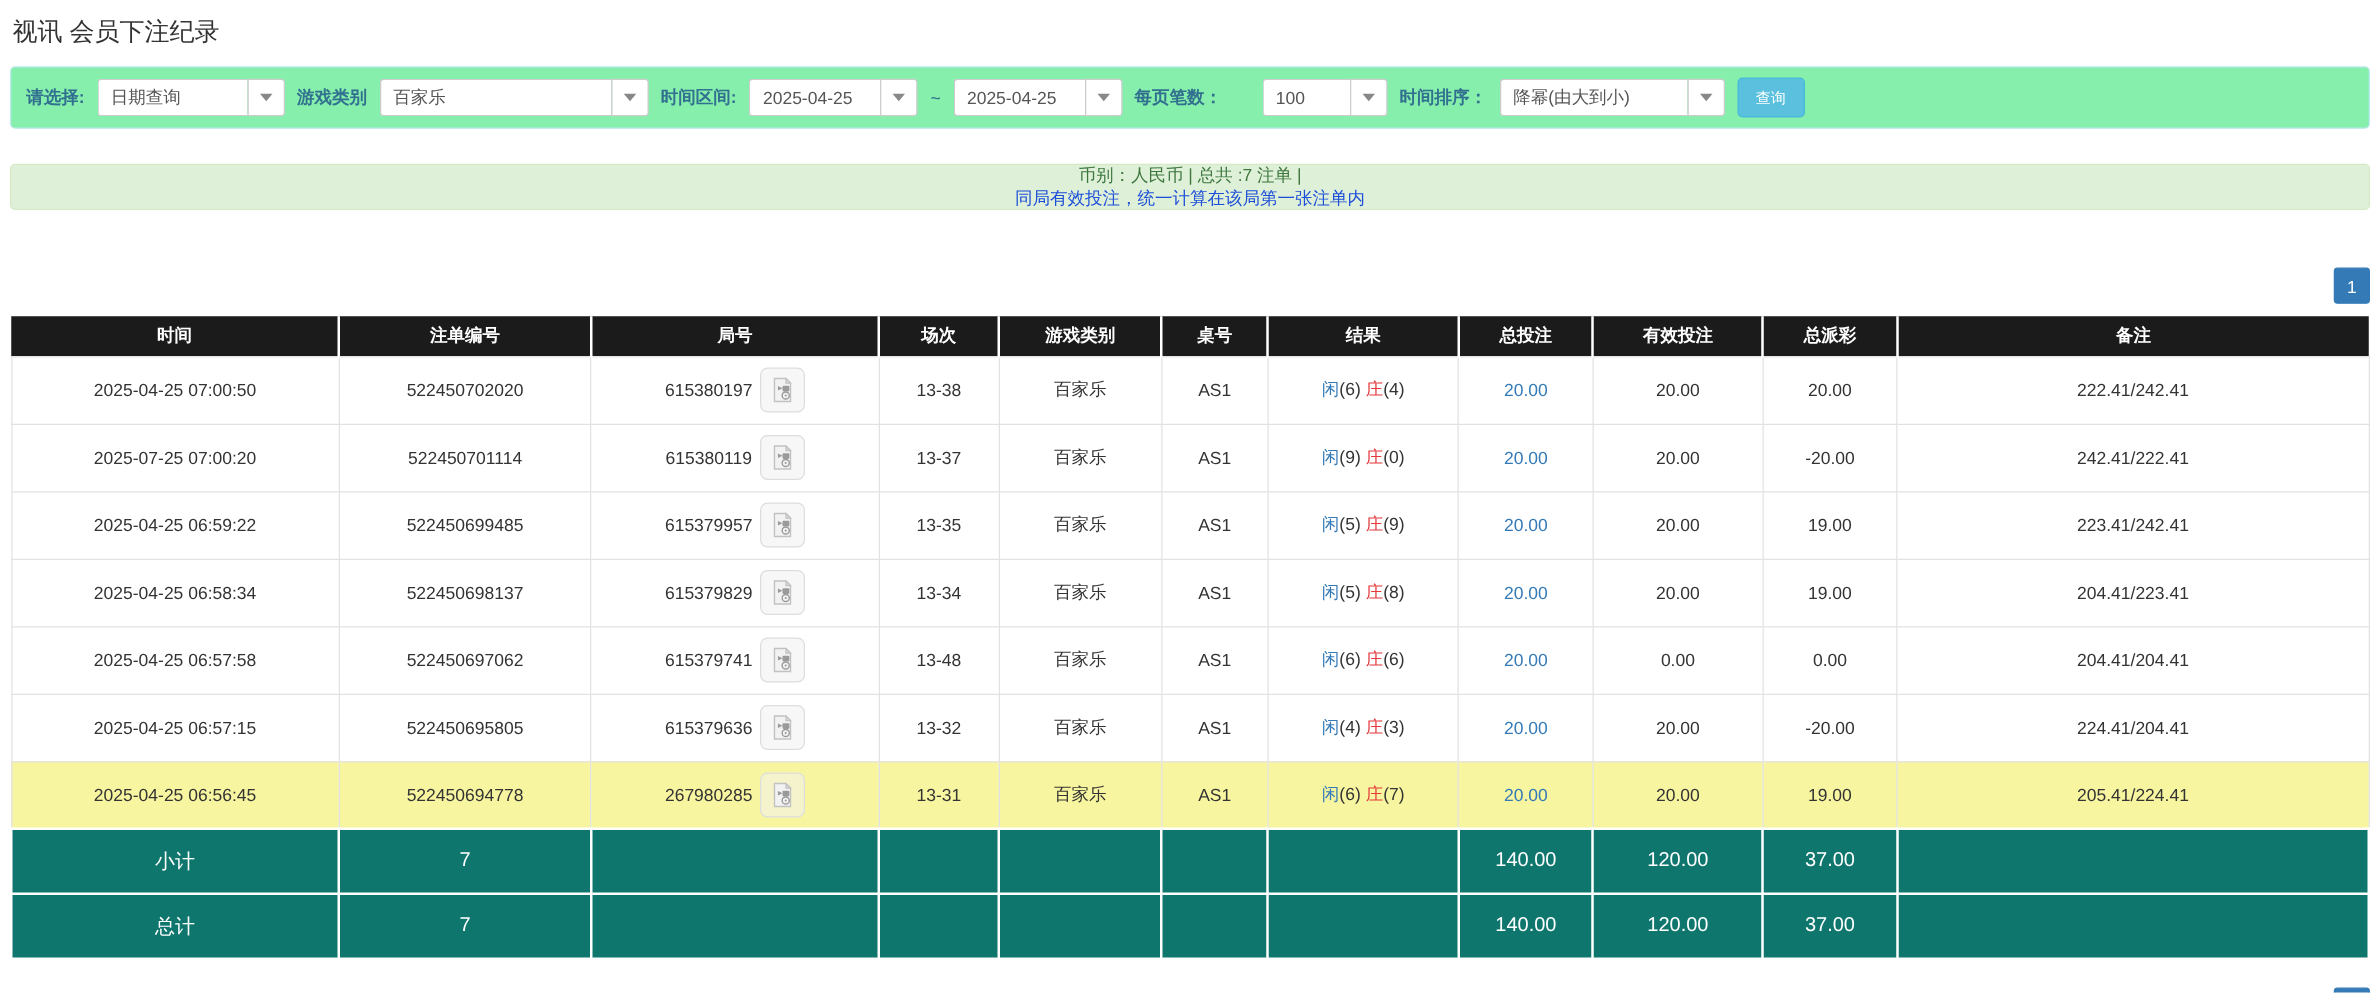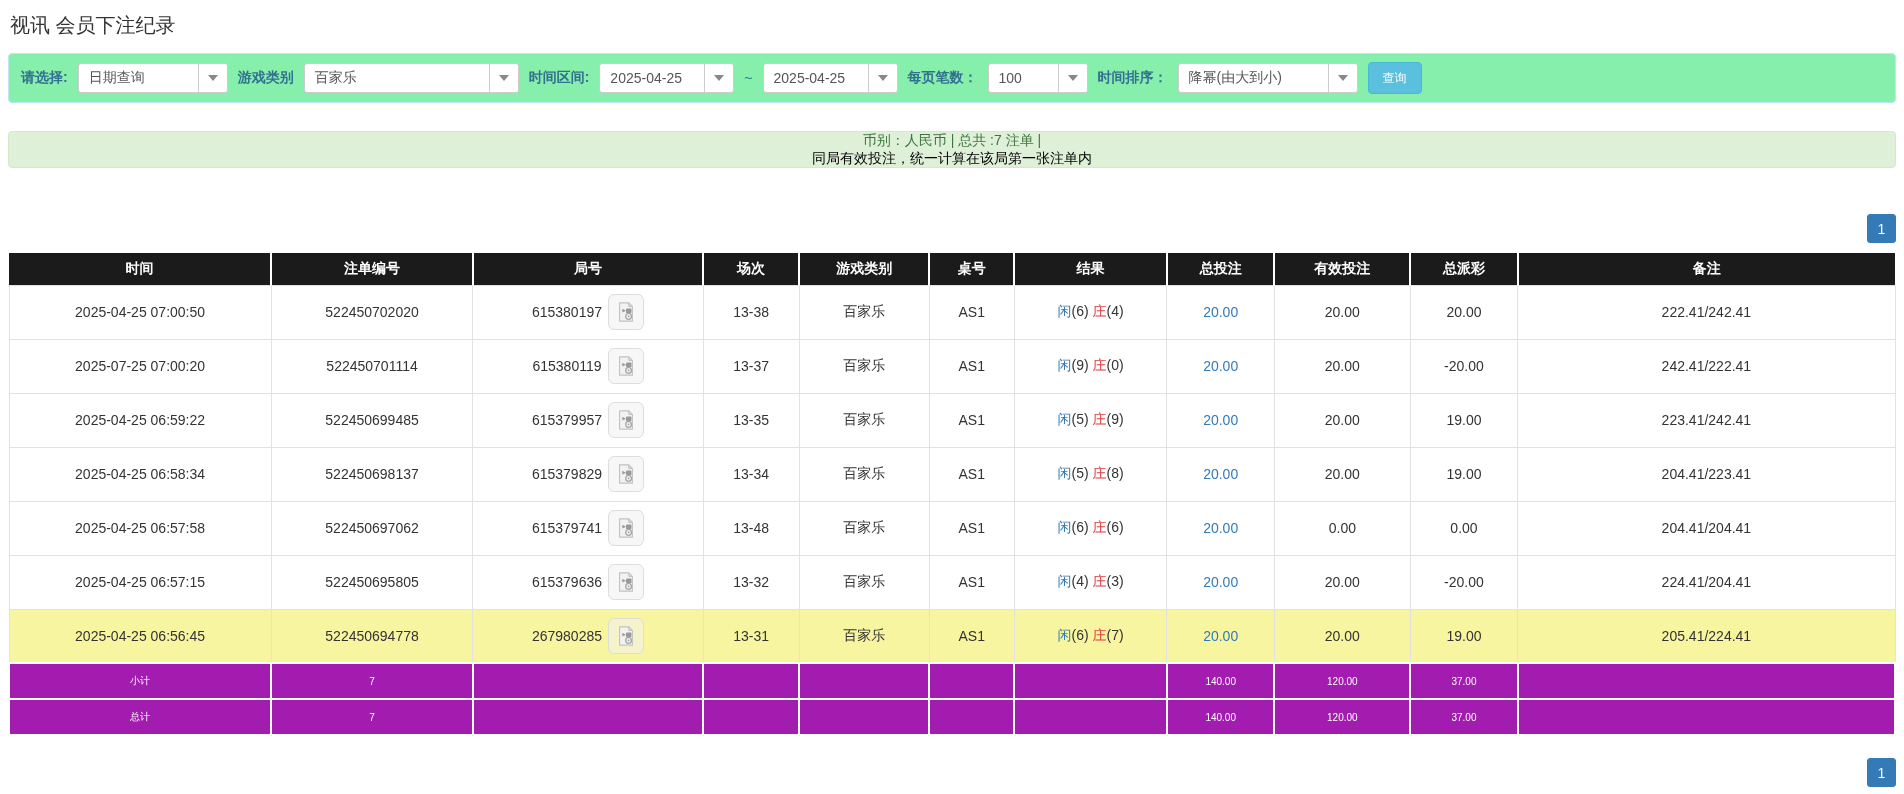--- a/index.html
+++ b/index.html
@@ -18,32 +18,32 @@
   .sel-value { background: #fff; border: 1px solid #ccc; border-right: none;
     border-radius: 3px 0 0 3px; padding: 0 10px; font-size: 14px; color: #555;
     display: flex; align-items: center; }
   .sel-caret { width: 30px; background: #fff; border: 1px solid #ccc;
     border-radius: 0 3px 3px 0; display: flex; align-items: center; justify-content: center; }
   .caret-triangle { width: 0; height: 0; border-left: 5px solid transparent;
     border-right: 5px solid transparent; border-top: 6px solid #888; }
   .w-query .sel-value { width: 120px; }
   .w-game .sel-value { width: 185px; }
   .w-date .sel-value { width: 105px; }
-  .w-pp .sel-value { width: 70px; }
+  .w-pp .sel-value { width: 70px; margin-left: 22px; }
   .w-sort .sel-value { width: 150px; }
   .tilde { color: #31708f; font-size: 14px; }
   .btn-search { background: #5bc0de; border: 1px solid #46b8da; color: #fff;
     height: 32px; padding: 0 14px; border-radius: 4px; font-size: 12px; cursor: pointer; }
 
   
   .summary-bar { margin-top: 28px; background: #dff0d8; border: 1px solid #d6e9c6;
     border-radius: 4px; height: 37px; display: flex; align-items: center;
     justify-content: space-between; padding: 0 14px; font-size: 14px; flex-direction: column; }
   .summary-left { color: #3c763d; }
-  .summary-right { color: #000000; }
+  .summary-right { color: #1d4ed8; }
 
   
   .pagination { display: flex; justify-content: flex-end; margin-top: 46px; }
   .pagination.bottom { margin-top: 22px; }
   .page-btn { min-width: 29px; height: 29px; background: #337ab7; border: 1px solid #337ab7;
     color: #fff; font-size: 14px; display: flex; align-items: center; justify-content: center;
     border-radius: 3px; cursor: pointer; }
 
   
   table.records { width: 100%; border-collapse: collapse; table-layout: fixed; margin-top: 10px; }
@@ -56,21 +56,21 @@
   .blue-link { color: #337ab7; text-decoration: none; cursor: pointer; }
   .xian { color: #337ab7; }
   .zhuang { color: #e4393c; }
   .neg { color: #e4393c; }
   .round-wrap { display: inline-flex; align-items: center; gap: 6px; }
   .video-btn { width: 36px; height: 36px; border: 1px solid #ddd; border-radius: 6px;
     background: rgba(240,240,240,0.55); display: inline-flex; align-items: center;
     justify-content: center; cursor: pointer; vertical-align: middle; }
 
   
-  tr.sumrow td { background: #a21caf; color: #fff; height: 36px; font-size: 10px;
+  tr.sumrow td { background: #0f766e; color: #fff; height: 52px; font-size: 16px;
     border: 2px solid #fff; }
 </style>
 </head>
 <body>
 
 <div class="container">
 
   <div class="page-title">视讯 会员下注纪录</div>
 
   <div class="filter-bar">

